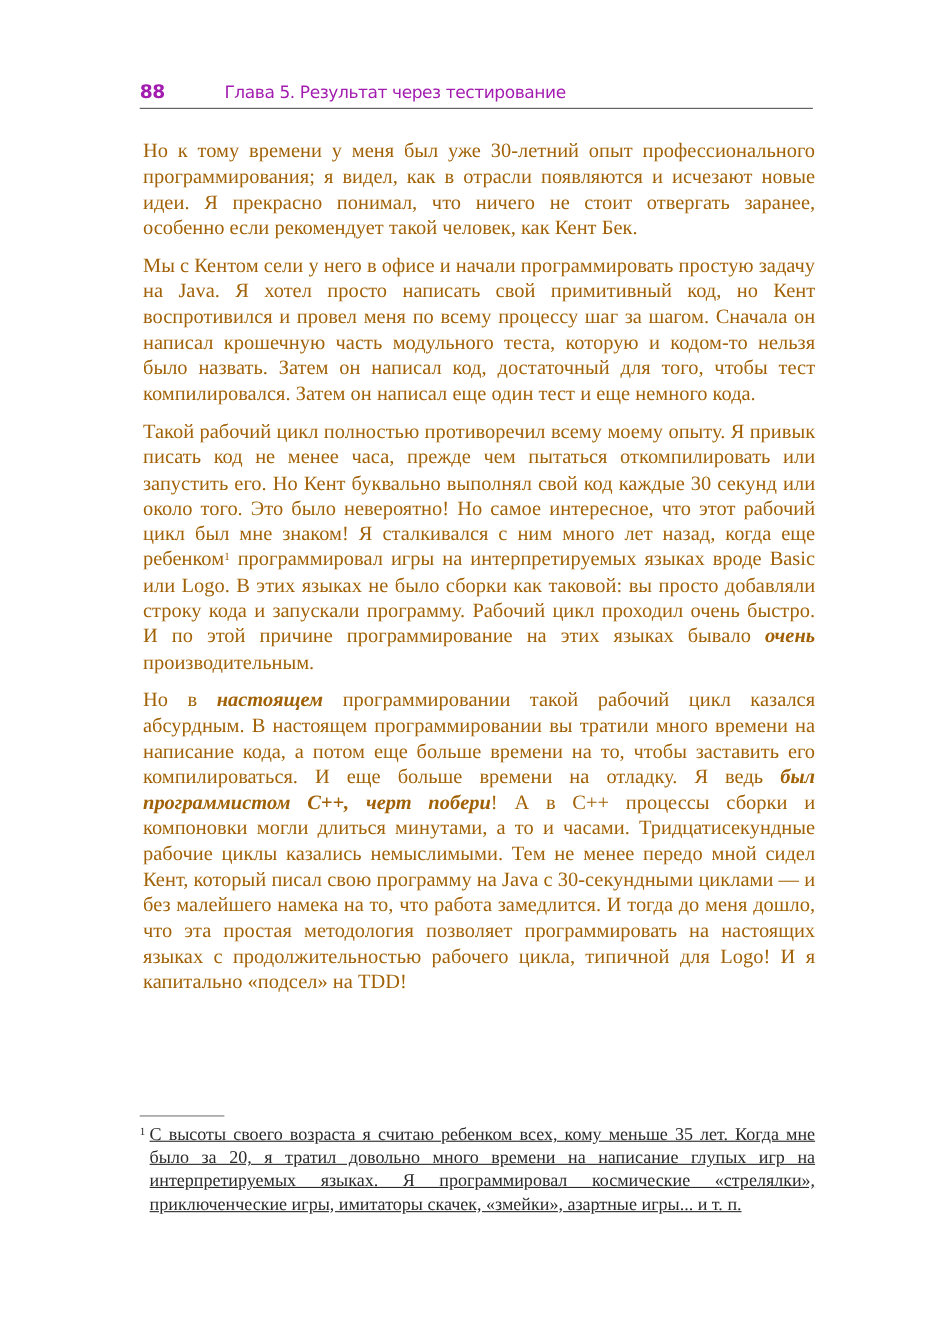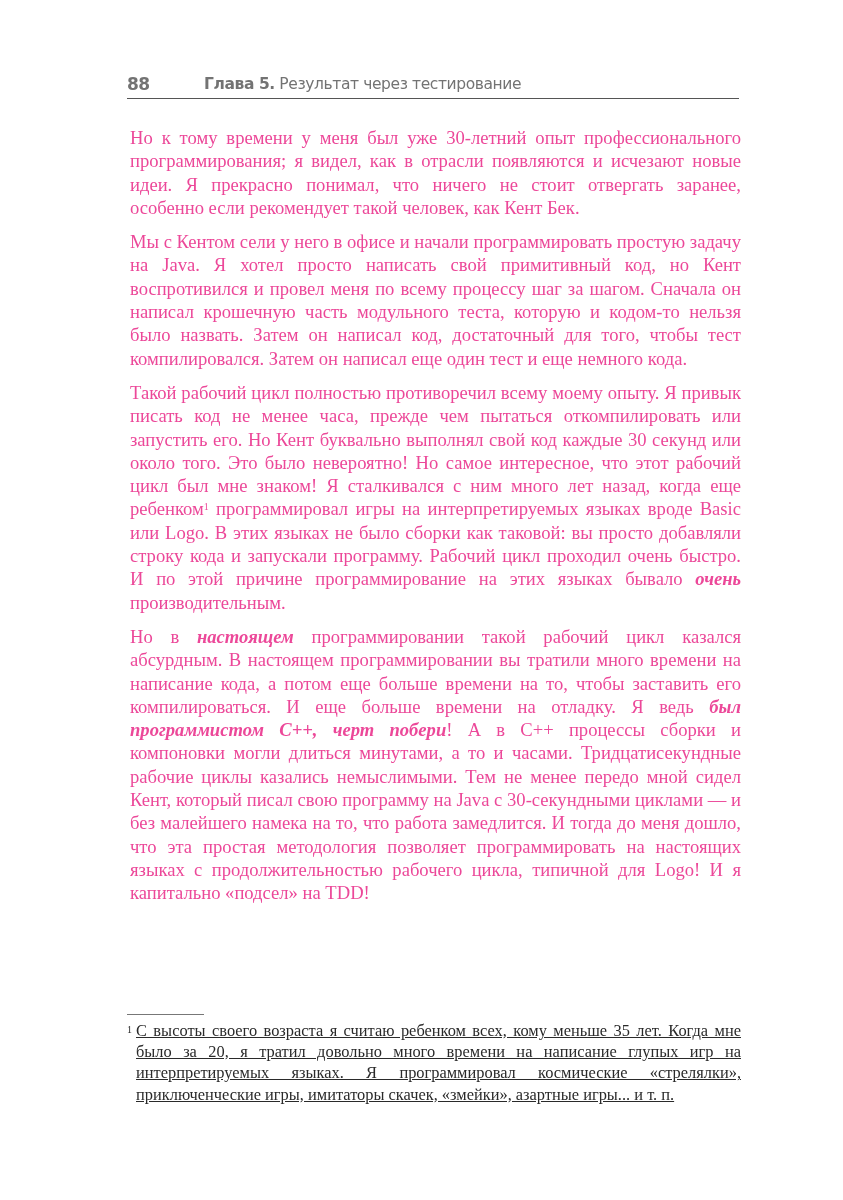--- a/index.html
+++ b/index.html
@@ -17,49 +17,49 @@
     .page-header {
       position: absolute;
       left: 127px;
       top: 74px;
       width: 612px;
       height: 24px;
       border-bottom: 1.5px solid #555;
       font-family: "DejaVu Sans", sans-serif;
       font-size: 15.5px;
       line-height: 20px;
-      color: #737373;
+      color: #a21caf;
     }
     .page-number {
       position: absolute;
       left: 0;
       top: 0;
       font-weight: bold;
       font-size: 17px;
       letter-spacing: -0.5px;
     }
     .chapter-title {
       position: absolute;
       left: 77px;
       top: 0;
       white-space: nowrap;
       letter-spacing: -0.4px;
     }
     .chapter-title .chapter-label {
-      font-weight: bold;
+      font-weight: normal;
     }
     .body-text {
       position: absolute;
       left: 130px;
       top: 126px;
       width: 611px;
       font-family: "Liberation Serif", serif;
       font-size: 18.6px;
       line-height: 23.3px;
-      color: #ec4899;
+      color: #a16207;
     }
     .body-text p {
       margin: 0 0 11px 0;
       text-align: justify;
       hyphens: manual;
     }
     .body-text em {
       font-style: italic;
       font-weight: bold;
     }

